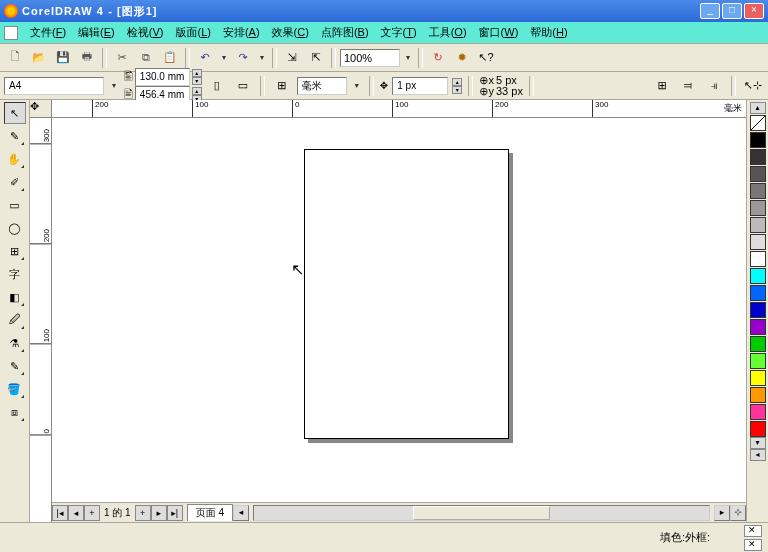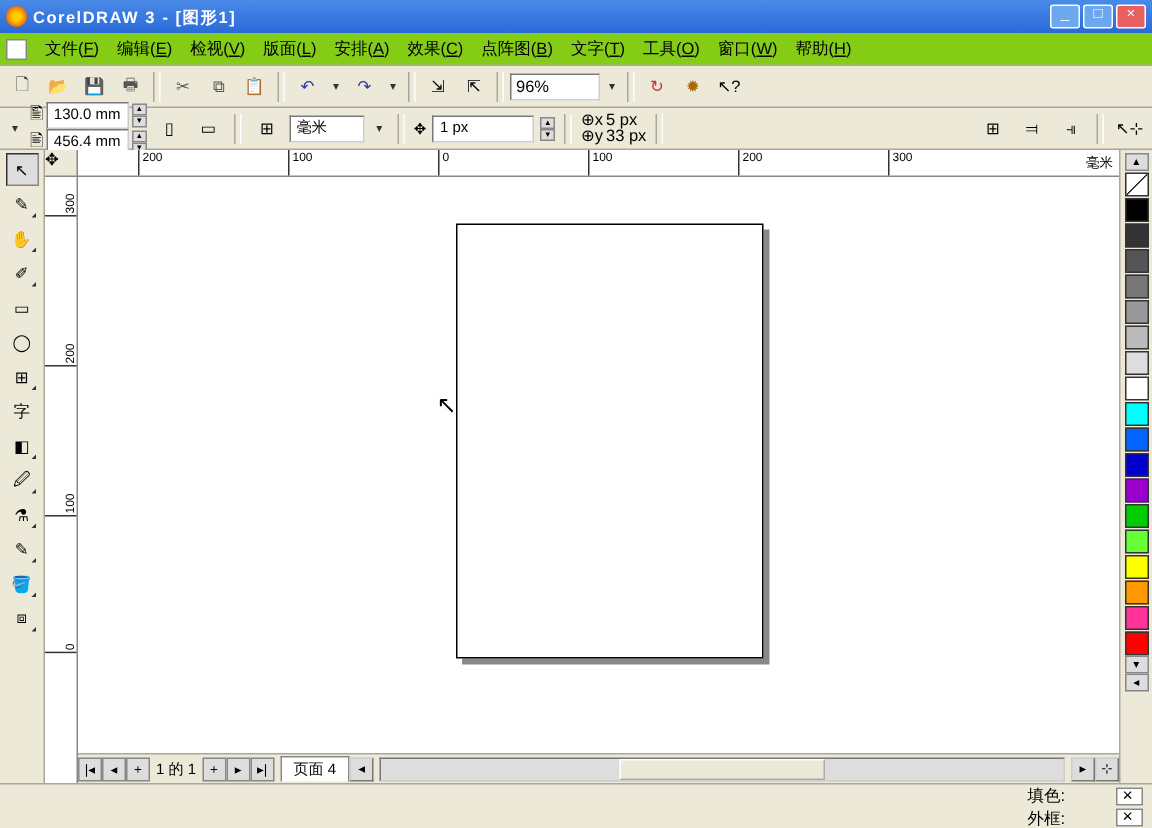--- a/index.html
+++ b/index.html
@@ -5,21 +5,21 @@
 * { box-sizing: border-box; margin: 0; padding: 0; font-family: "Microsoft YaHei", SimSun, Arial, sans-serif; font-size: 11px; }
 body { background: #ece9d8; width: 768px; height: 552px; overflow: hidden; position: relative; }
 
 .titlebar { height: 22px; background: linear-gradient(#4a8ae8, #2a6ad8); color: #fff; display: flex; align-items: center; padding: 0 4px; }
 .titlebar .logo { width: 14px; height: 14px; background: radial-gradient(circle, #ffcc00 30%, #ff6600 70%); border-radius: 50%; margin-right: 4px; }
 .titlebar .title { flex: 1; font-weight: bold; font-size: 12px; letter-spacing: 1px; }
 .winbtns { display: flex; gap: 2px; }
 .winbtn { width: 20px; height: 16px; background: #6ba8f0; border: 1px solid #fff; border-radius: 2px; color: #fff; text-align: center; line-height: 12px; font-size: 10px; cursor: pointer; }
 .winbtn.close { background: #e86060; }
 
-.menubar { height: 22px; background: #84cc16; border-bottom: 1px solid #aca899; display: flex; align-items: center; padding: 0 4px; }
+.menubar { height: 22px; background: #5eead4; border-bottom: 1px solid #aca899; display: flex; align-items: center; padding: 0 4px; }
 .menubar .docicon { width: 14px; height: 14px; background: #fff; border: 1px solid #888; margin-right: 6px; }
 .menuitem { padding: 2px 6px; cursor: pointer; }
 .menuitem .hot { text-decoration: underline; }
 
 .toolbar { height: 28px; background: #ece9d8; border-bottom: 1px solid #aca899; display: flex; align-items: center; padding: 0 4px; gap: 2px; }
 .tbtn { width: 22px; height: 22px; display: flex; align-items: center; justify-content: center; cursor: pointer; border: 1px solid transparent; }
 .tsep { width: 5px; height: 20px; border-left: 1px solid #aca899; border-right: 1px solid #fff; margin: 0 2px; }
 .tdropdown { width: 12px; text-align: center; font-size: 8px; color: #333; cursor: pointer; }
 .zoom-field { width: 60px; height: 18px; border: 1px inset #ccc; background: #fff; padding: 0 3px; line-height: 16px; display: inline-block; }
 
@@ -57,36 +57,36 @@
 .hscroll .thumb { position: absolute; left: 35%; top: 0; width: 30%; height: 100%; background: #ece9d8; border: 1px outset #fff; }
 .sbtn { width: 16px; height: 16px; border: 1px outset #ccc; background: #ddd; text-align: center; line-height: 12px; font-size: 9px; cursor: pointer; }
 
 .palette { width: 22px; background: #ece9d8; border-left: 1px solid #aca899; display: flex; flex-direction: column; align-items: center; padding-top: 2px; }
 .palette .up, .palette .dn { width: 16px; height: 12px; border: 1px solid #888; background: #ddd; text-align: center; line-height: 10px; font-size: 8px; cursor: pointer; }
 .swatch { width: 16px; height: 16px; border: 1px solid #333; margin-top: 1px; cursor: pointer; }
 .noswatch { width: 16px; height: 16px; border: 1px solid #333; background: linear-gradient(to bottom right, #fff 48%, #000 49%, #000 51%, #fff 52%); margin-top: 1px; cursor: pointer; }
 
 .statusbar { position: absolute; bottom: 0; left: 0; right: 0; height: 30px; background: #ece9d8; border-top: 1px solid #aca899; display: flex; align-items: center; padding: 0 6px; font-size: 11px; }
 .statusbar .coords { width: 200px; }
-.statusbar .fillinfo { margin-left: auto; display: flex; flex-direction: column; font-size: 10px; margin-right: 30px; }
+.statusbar .fillinfo { margin-left: auto; display: flex; font-size: 10px; margin-right: 30px; }
 .statusbar .indicator { width: 18px; height: 12px; border: 1px solid #888; background: #fff; margin-left: 4px; position: relative; }
 .statusbar .indicator::after { content: "✕"; position: absolute; font-size: 9px; left: 3px; top: -1px; }
 
 
 .ic-new { color:#333; } .ic-open { color:#cc9933; } .ic-save { color:#333; }
 .ic-print { color:#555; } .ic-cut { color:#555; } .ic-copy { color:#555; } .ic-paste { color:#a77; }
 .ic-undo { color:#33a; } .ic-redo { color:#33a; }
 </style>
 </head>
 <body>
 
 <div class="titlebar">
   <div class="logo"></div>
   <div class="title">
-    <span>CorelDRAW 3</span>
+    <span>CorelDRAW 4</span>
     <span> - </span>
     <span>[图形1]</span>
   </div>
   <div class="winbtns">
     <div class="winbtn">_</div>
     <div class="winbtn">□</div>
     <div class="winbtn close">×</div>
   </div>
 </div>
 
@@ -106,49 +106,50 @@
   <div class="tbtn ic-paste">📋</div>
   <div class="tsep"></div>
   <div class="tbtn ic-undo">↶</div>
     <div class="tdropdown">▾</div>
   <div class="tbtn ic-redo">↷</div>
     <div class="tdropdown">▾</div>
   <div class="tsep"></div>
   <div class="tbtn">⇲</div>
   <div class="tbtn">⇱</div>
   <div class="tsep"></div>
-  <span class="zoom-field">96%</span>
+  <span class="zoom-field">100%</span>
   <div class="tdropdown">▾</div>
   <div class="tsep"></div>
   <div class="tbtn" style="color:#c33">↻</div>
   <div class="tbtn" style="color:#a60">✹</div>
   <div class="tbtn">↖?</div>
 </div>
 
 <div class="propbar">
+  <span class="propfield" style="width:100px">A4</span>
   <div class="tdropdown">▾</div>
   <div class="dimbox">
     <div class="row">🖺 <span class="propfield" style="width:55px">130.0 mm</span><div class="spinner">
           <div>▴</div>
           <div>▾</div>
         </div></div>
     <div class="row">🖹 <span class="propfield" style="width:55px">456.4 mm</span><div class="spinner">
           <div>▴</div>
           <div>▾</div>
         </div></div>
   </div>
   <div class="tbtn">▯</div>
   <div class="tbtn">▭</div>
   <div class="tsep"></div>
   <div class="tbtn">⊞</div>
   <span class="propfield" style="width:50px">毫米</span>
   <div class="tdropdown">▾</div>
   <div class="tsep"></div>
   <div style="font-size:10px">✥</div>
-  <span class="propfield" style="width:68px">1 px</span>
+  <span class="propfield" style="width:56px">1 px</span>
     <div class="spinner">
       <div>▴</div>
       <div>▾</div>
     </div>
   <div class="tsep"></div>
   <div class="dimbox">
     <div class="row">⊕x <span>5 px</span></div>
     <div class="row">⊕y <span>33 px</span></div>
   </div>
   <div class="tsep"></div>

